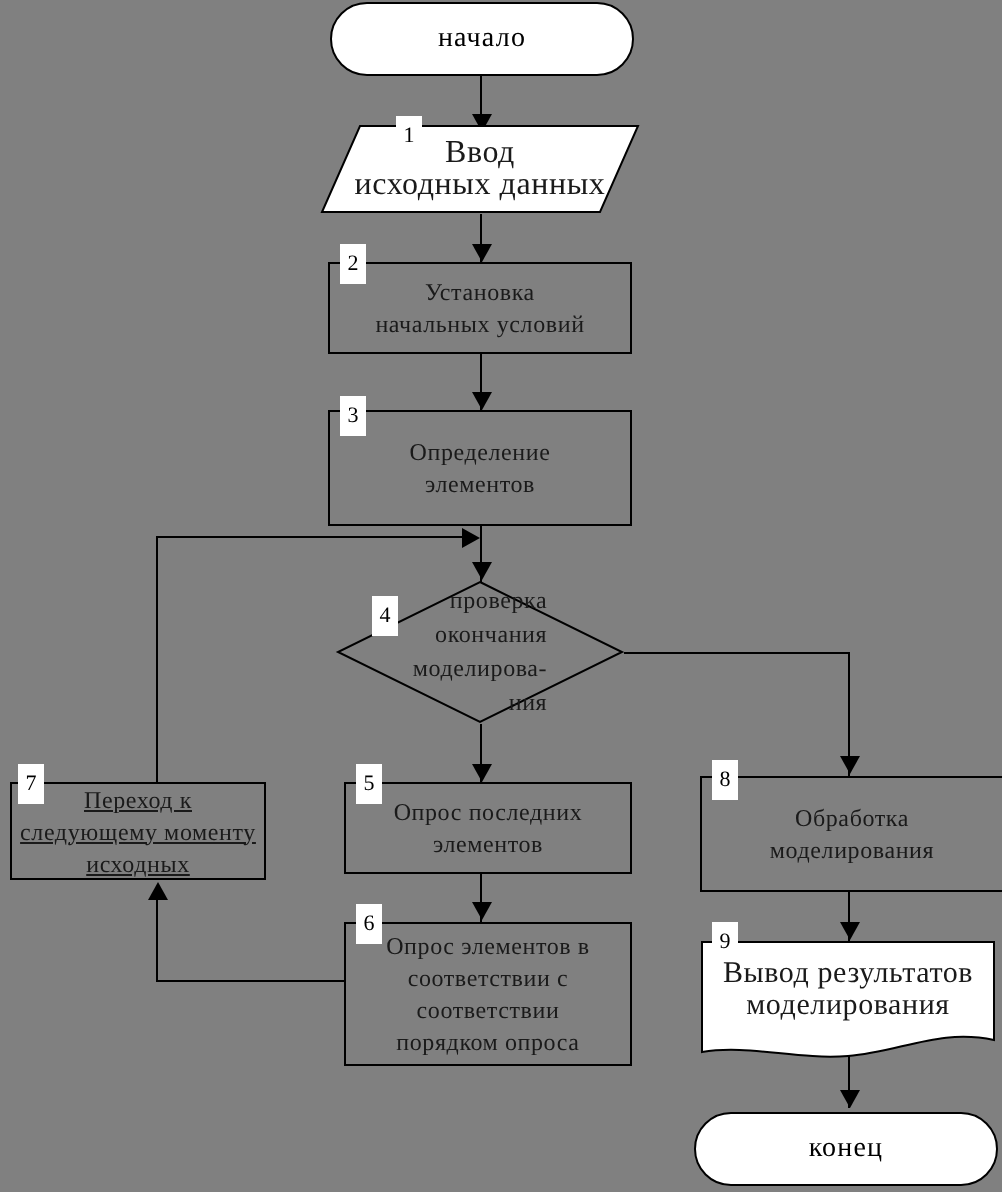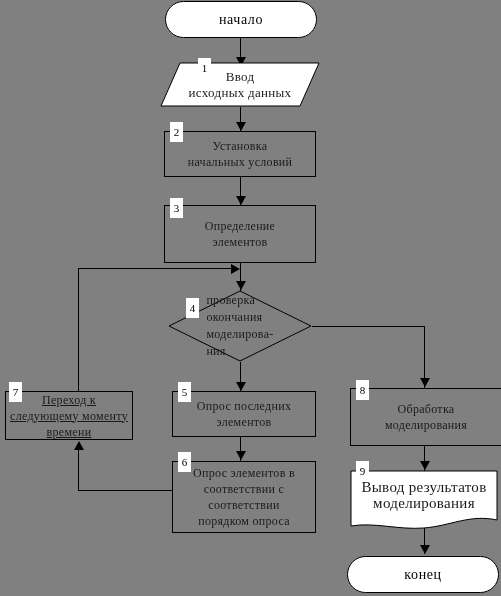--- a/index.html
+++ b/index.html
@@ -33,41 +33,41 @@
     font-size:12px;color:#1a1a1a;
     line-height:16px;
     letter-spacing:0.3px;
   }
 
   
   .io-wrap{position:absolute;}
   .io-wrap .io-text{
     position:absolute;left:0;top:0;width:100%;height:100%;
     display:flex;align-items:center;justify-content:center;
-    text-align:center;font-size:13px;color:#1a1a1a;line-height:16px;
+    text-align:center;font-size:16px;color:#1a1a1a;line-height:16px;
     letter-spacing:0.3px;
     pointer-events:none;
   }
 
   
   .doc-wrap{position:absolute;}
   .doc-wrap .doc-text{
     position:absolute;left:0;top:0;width:100%;height:78%;
     display:flex;align-items:center;justify-content:center;
     text-align:center;font-size:15px;color:#1a1a1a;line-height:16px;
     letter-spacing:0.3px;
     pointer-events:none;
   }
 
   
   .decision-wrap{position:absolute;}
   .decision-wrap .dec-text{
     position:absolute;left:0;top:0;width:100%;height:100%;
     display:flex;align-items:center;justify-content:center;
-    text-align:left;font-size:12px;color:#1a1a1a;line-height:17px;
+    text-align:right;font-size:12px;color:#1a1a1a;line-height:17px;
     letter-spacing:0.3px;
     pointer-events:none;
   }
 
   
   .tag{
     position:absolute;
     background:#ffffff;
     color:#000000;
     font-size:11px;
@@ -205,21 +205,21 @@
       <div>соответствии</div>
       <div>порядком опроса</div>
     </div>
   </div>
   <div class="tag" style="left:178px;top:452px;">6</div>
 
   <div class="node process" style="left:5px;top:391px;width:128px;height:49px;text-decoration:underline;">
     <div>
       <div>Переход к</div>
       <div>следующему моменту</div>
-      <div>времени</div>
+      <div>исходных</div>
     </div>
   </div>
   <div class="tag" style="left:9px;top:382px;">7</div>
 
   <div class="node process" style="left:350px;top:388px;width:152px;height:58px;">
     <div>
       <div>Обработка</div>
       <div>моделирования</div>
     </div>
   </div>

